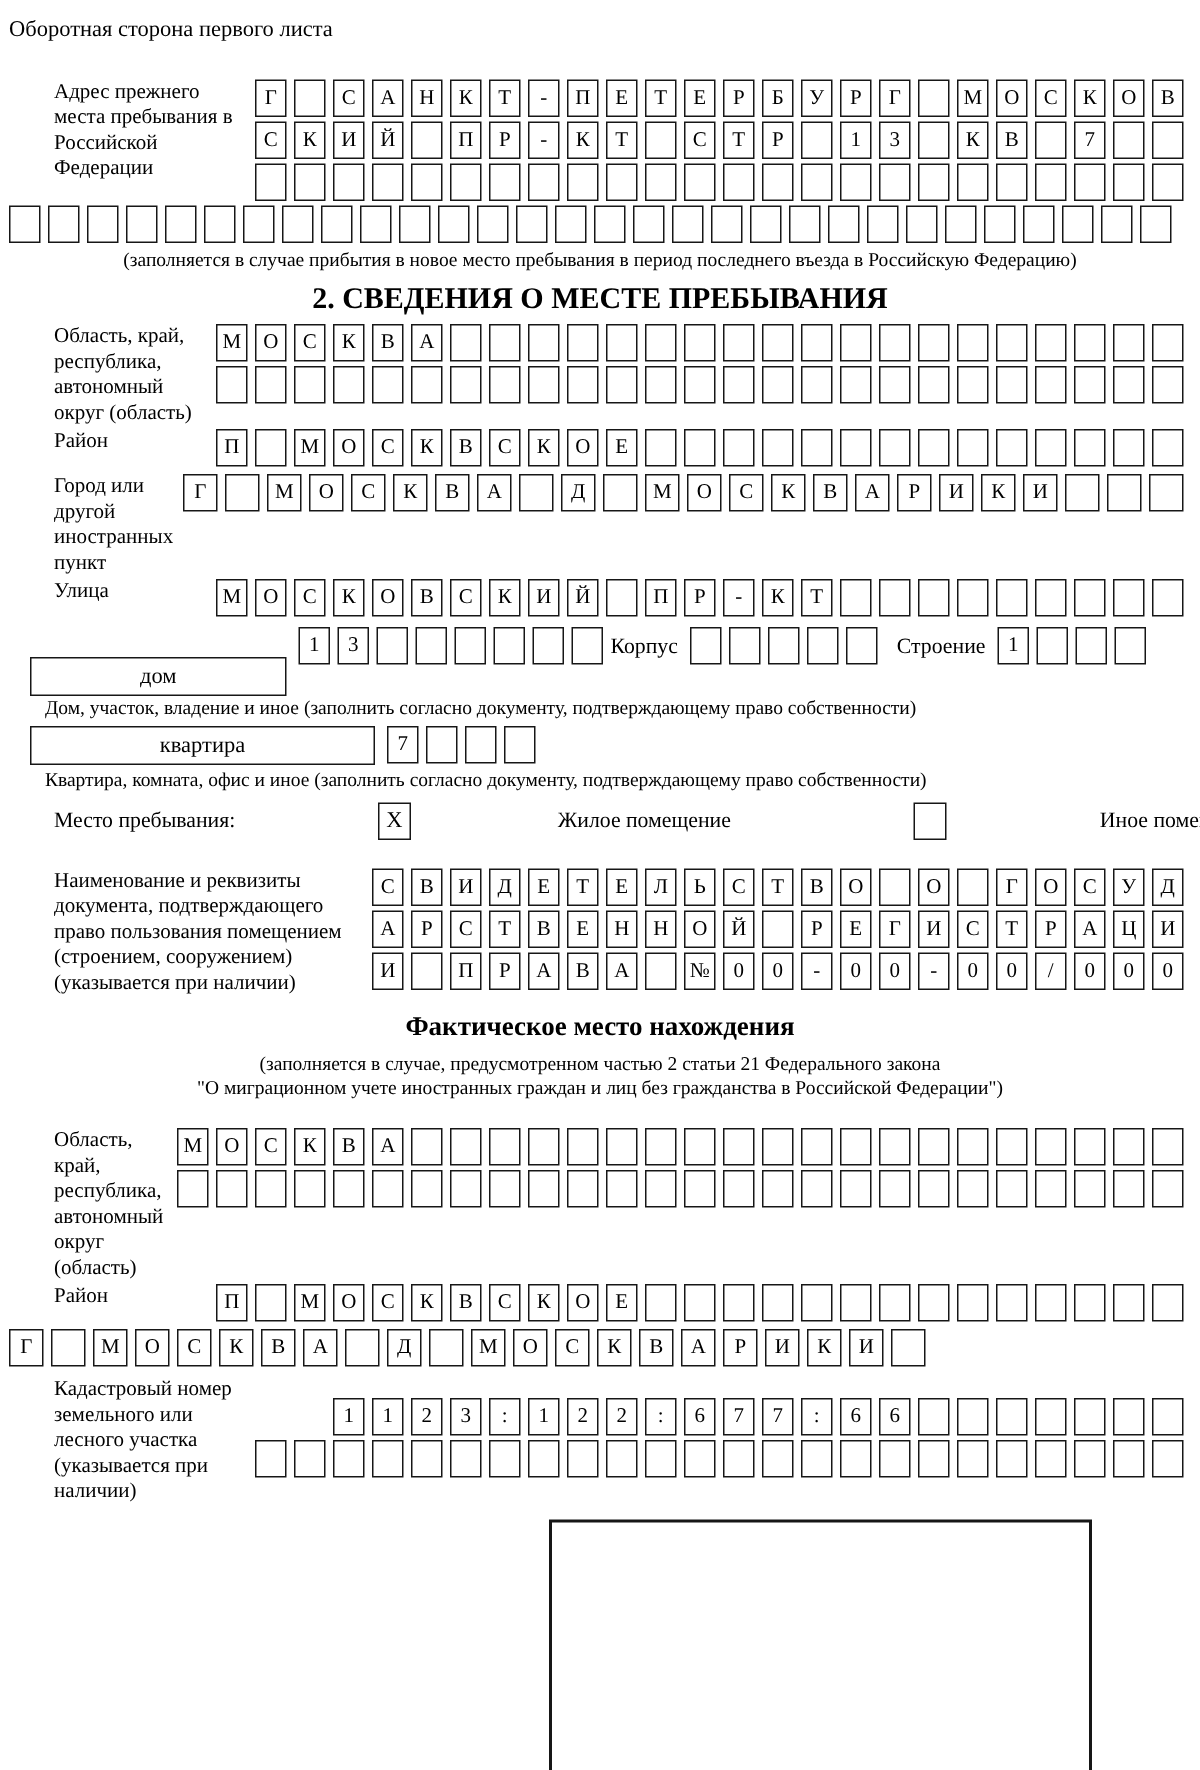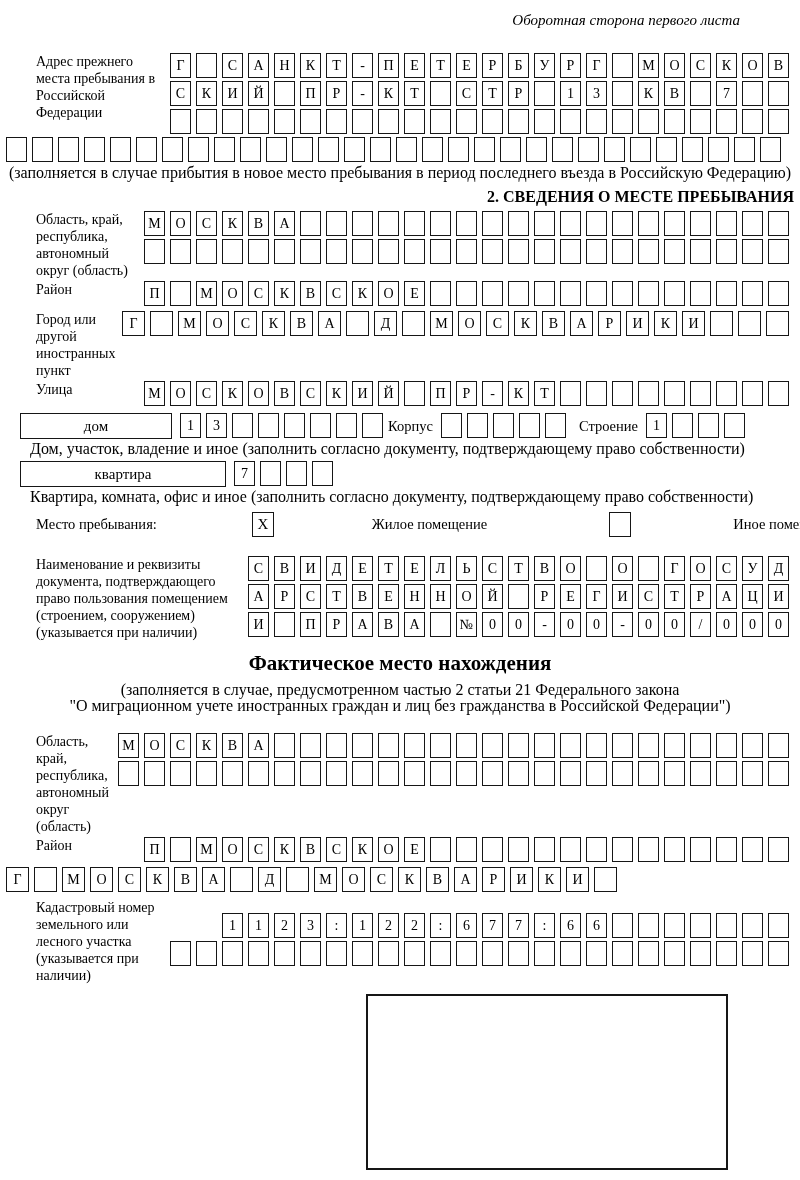--- a/index.html
+++ b/index.html
@@ -2,35 +2,35 @@
 <html lang="ru"><head>
 <meta charset="utf-8">
 <style>
   html,body{margin:0;padding:0;background:#fff;}
   .page{
     width:800px;height:1180px;box-sizing:border-box;
     padding:12px 6px 0 6px;
     font-family:"Liberation Serif","DejaVu Serif",serif;
     color:#000;overflow:hidden;background:#fff;
   }
-  .side-note{font-size:15px;text-align:right;padding-right:54px;font-style:italic;}
+  .side-note{font-size:15px;padding-right:54px;}
   .frow{display:flex;align-items:flex-start;}
   .flabel{flex:1 1 auto;font-size:14px;line-height:17px;padding-left:30px;padding-right:6px;}
   .ccol{display:flex;flex-direction:column;align-items:flex-end;flex:0 0 auto;}
   .crow{display:flex;margin-bottom:3px;flex:none;}
   .cell{
     display:inline-flex;align-items:center;justify-content:center;flex:none;
     width:21px;height:25px;box-sizing:border-box;border:1.6px solid #161616;
     margin-right:5px;font-size:14px;line-height:1;
   }
   .wide .cell{width:23px;}
-  .note{font-size:16px;line-height:16px;}
+  .note{font-size:13px;line-height:16px;}
   .note.center{text-align:center;}
-  .sec-title{font-size:16px;font-weight:bold;text-align:right;margin:7px 0 5px 0;}
-  .sub-title{font-size:21px;font-weight:bold;text-align:center;margin:10px 0 6px 0;}
+  .sec-title{font-size:20px;font-weight:bold;text-align:center;margin:7px 0 5px 0;}
+  .sub-title{font-size:18px;font-weight:bold;text-align:center;margin:10px 0 6px 0;}
   .widebox{
     display:inline-flex;align-items:center;justify-content:center;flex:none;
     box-sizing:border-box;border:1.6px solid #161616;height:26px;font-size:15px;
   }
   .inline-lab{font-size:14.5px;line-height:26px;flex:none;}
   .cb{
     display:inline-flex;align-items:center;justify-content:center;flex:none;
     width:22px;height:25px;box-sizing:border-box;border:1.6px solid #161616;
     font-size:15px;font-weight:normal;
   }
@@ -312,21 +312,21 @@
         <span class="cell"></span>
         <span class="cell"></span>
         <span class="cell"></span>
         <span class="cell"></span>
         <span class="cell"></span>
         <span class="cell"></span>
       </div>
   </div>
 
   <div class="frow mt4" style="padding-left:14px;">
-    <div class="widebox" style="width:152px;">дом</div>
+    <div class="widebox" style="width:171px;margin-top:20px;">дом</div>
     <div class="gap8"></div>
     <div class="crow">
         <span class="cell">1</span>
         <span class="cell">3</span>
         <span class="cell"></span>
         <span class="cell"></span>
         <span class="cell"></span>
         <span class="cell"></span>
         <span class="cell"></span>
         <span class="cell"></span>
@@ -346,21 +346,21 @@
     <div class="crow">
         <span class="cell">1</span>
         <span class="cell"></span>
         <span class="cell"></span>
         <span class="cell"></span>
       </div>
   </div>
   <div class="note" style="padding-left:24px;">Дом, участок, владение и иное (заполнить согласно документу, подтверждающему право собственности)</div>
 
   <div class="frow mt4" style="padding-left:14px;">
-    <div class="widebox" style="width:206px;">квартира</div>
+    <div class="widebox" style="width:230px;">квартира</div>
     <div class="gap8"></div>
     <div class="crow">
         <span class="cell">7</span>
         <span class="cell"></span>
         <span class="cell"></span>
         <span class="cell"></span>
       </div>
   </div>
   <div class="note" style="padding-left:24px;">Квартира, комната, офис и иное (заполнить согласно документу, подтверждающему право собственности)</div>
 

